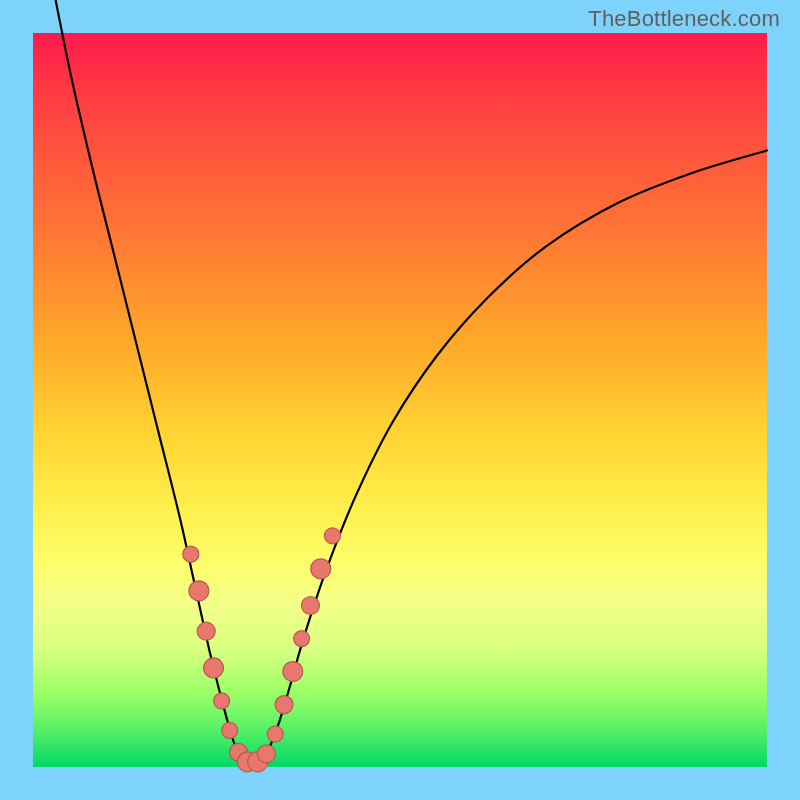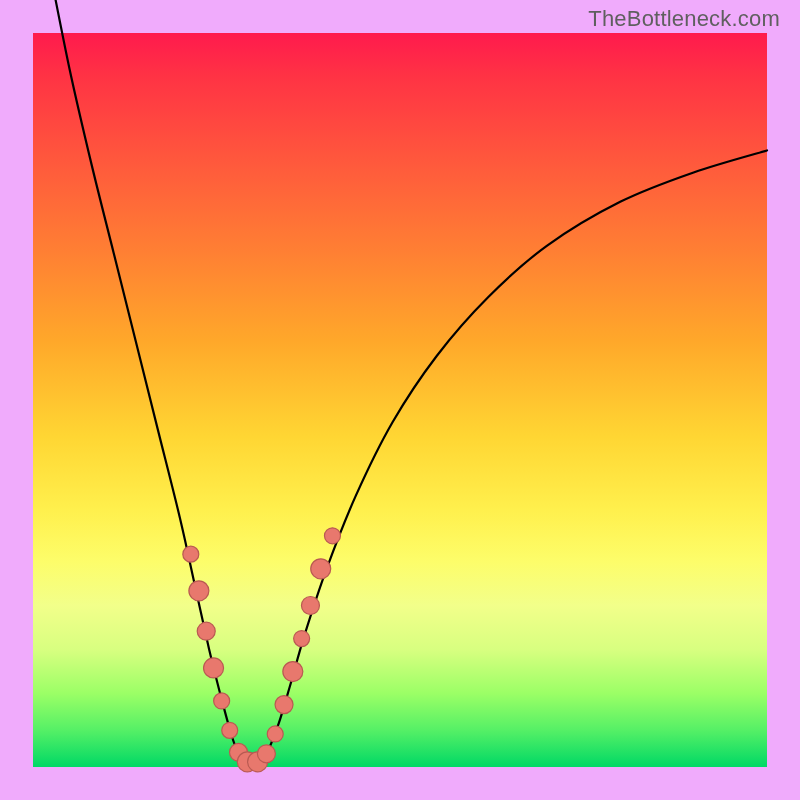--- a/index.html
+++ b/index.html
@@ -8,21 +8,21 @@
     width: 800px;
     height: 800px;
     overflow: hidden;
     background: #000;
     font-family: Arial, Helvetica, sans-serif;
   }
   .container {
     position: relative;
     width: 800px;
     height: 800px;
-    background: #f0abfc;
+    background: #7dd3fc;
   }
   .plot-area {
     position: absolute;
     background: linear-gradient(to bottom,
       #ff1a4d 0%,
       #ff3344 6%,
       #ff5a3c 18%,
       #ff8033 30%,
       #ffa82a 42%,
       #ffd633 55%,

